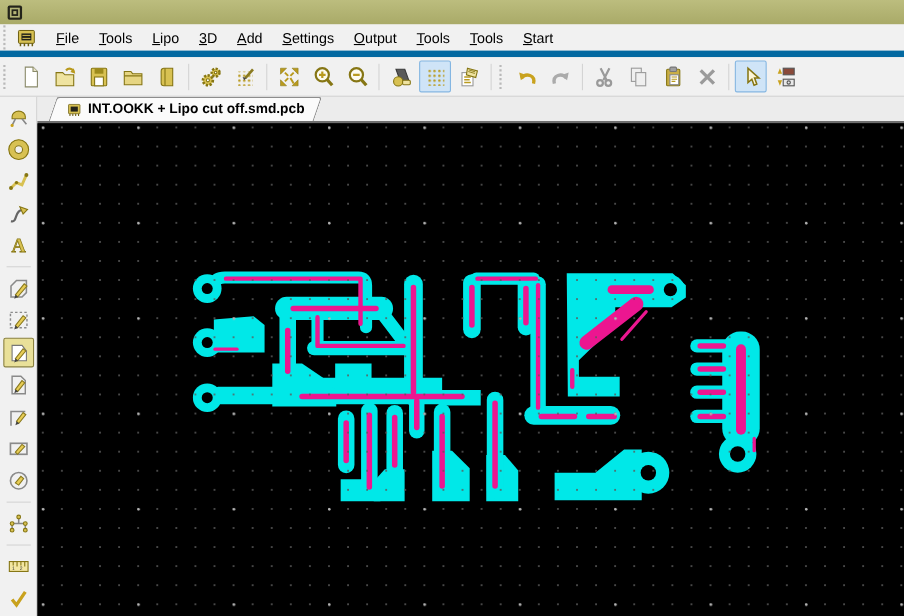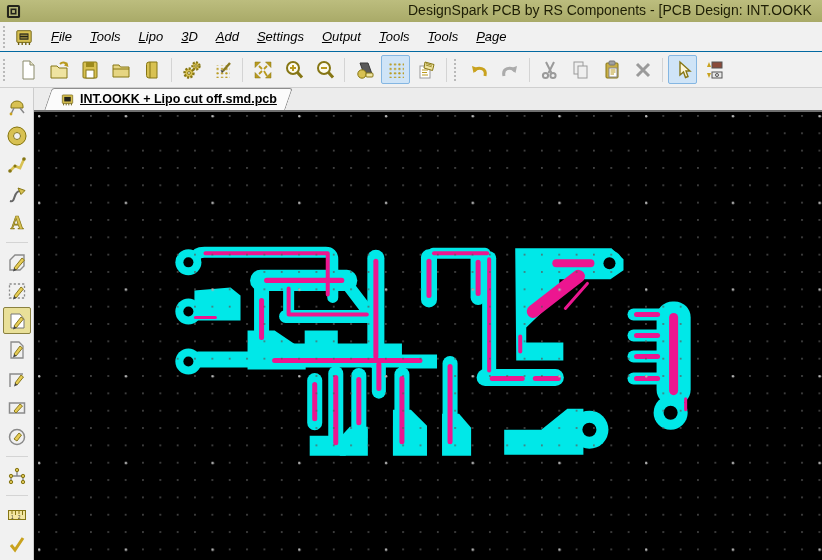--- a/index.html
+++ b/index.html
@@ -9,21 +9,21 @@
 
   
   .titlebar { height:22px; background:linear-gradient(#bcbd7e,#a9aa68); position:relative;
               display:flex; align-items:center; flex:0 0 auto; }
   .titlebar .app-ico { width:15px; height:15px; margin-left:6px; }
   .title-text { position:absolute; left:408px; top:2px; white-space:nowrap;
                 font-size:14px; color:#1e1e05; }
 
   
   .menubar { height:30px; background:#f1f1f1; display:flex; align-items:center;
-             border-bottom:1px solid #0369a1; flex:0 0 auto;font-style:italic; }
+             border-bottom:6px solid #0369a1; flex:0 0 auto; }
   .grip { width:5px; height:22px; border-left:2px dotted #b9b9b9; margin:0 4px 0 3px; }
   .menubar .app-ico { width:20px; height:18px; margin:0 8px 0 2px; }
   .menu-item { display:inline-block; padding:5px 9px; color:#000; cursor:default; }
   .menu-item::first-letter { text-decoration:underline; }
 
   
   .toolbar { height:36px; background:#f1f1f1; display:flex; align-items:center;
              border-bottom:1px solid #cfcfcf; flex:0 0 auto; }
   .tb-btn { width:29px; height:29px; display:flex; align-items:center; justify-content:center;
             border:1px solid transparent; border-radius:2px; margin:0 1px; }
@@ -38,21 +38,21 @@
   .sb-btn { width:28px; height:28px; display:flex; align-items:center; justify-content:center;
             border:1px solid transparent; border-radius:2px; margin-bottom:3px; }
   .sb-btn.selected { background:#e9e099; border:1px solid #8a8140; }
   .sb-btn svg { width:22px; height:22px; }
   .sb-sep { width:22px; height:1px; background:#d4d4d4; margin:3px 0 6px 0; }
 
   .content { flex:1; display:flex; flex-direction:column; min-width:0; }
 
   
   .tabbar { height:24px; background:#ececec; display:flex; align-items:flex-end;
-            padding-left:14px; border-bottom:2px solid #6f6f6f; flex:0 0 auto;text-decoration:underline; }
+            padding-left:14px; border-bottom:2px solid #6f6f6f; flex:0 0 auto; }
   .tab { position:relative; height:22px; margin-right:4px; }
   .tab-bg { position:absolute; inset:0; transform:skewX(-19deg); border:1px solid #8d8d8d;
             border-bottom:none; border-radius:3px 3px 0 0; background:linear-gradient(#f4f4f4,#e2e2e2); }
   .tab.active .tab-bg { background:#fbfbfb; }
   .tab-inner { position:relative; display:flex; align-items:center; gap:5px;
                padding:0 12px; height:100%; font-size:12.5px; color:#000; }
   .tab.active .tab-inner { font-weight:bold; }
   .tab-inner svg { width:15px; height:13px; }
 
   
@@ -71,41 +71,40 @@
 </svg>
 
 <div class="window">
 
   <div class="titlebar">
     <svg class="app-ico" viewBox="0 0 16 16">
       <rect x="1" y="1" width="14" height="14" rx="2" fill="#23231a"></rect>
       <rect x="4" y="4" width="8" height="8" fill="none" stroke="#b3b476" stroke-width="1.6"></rect>
       <rect x="6.5" y="6.5" width="3" height="3" fill="#b3b476"></rect>
     </svg>
-    <span class="title-text">DesignSpark PCB by RS Components - [PCB Design: INT.OOKK</span>
   </div>
 
   <div class="menubar">
     <div class="grip"></div>
     <svg class="app-ico" viewBox="0 0 22 20">
       <rect x="3" y="3" width="16" height="13" rx="1" fill="#d8c152" stroke="#6b5d10"></rect>
       <rect x="6" y="6" width="10" height="7" fill="#23231a"></rect>
       <path d="M5 16v3M9 16v3M13 16v3M17 16v3" stroke="#6b5d10" stroke-width="1.5"></path>
       <path d="M7 8h8M7 11h8" stroke="#d8c152" stroke-width="1"></path>
     </svg>
     <span class="menu-item">File</span>
     <span class="menu-item">Tools</span>
     <span class="menu-item">Lipo</span>
     <span class="menu-item">3D</span>
     <span class="menu-item">Add</span>
     <span class="menu-item">Settings</span>
     <span class="menu-item">Output</span>
     <span class="menu-item">Tools</span>
     <span class="menu-item">Tools</span>
-    <span class="menu-item">Page</span>
+    <span class="menu-item">Start</span>
   </div>
 
   <div class="toolbar">
     <div class="grip"></div>
 
     <div class="tb-btn">
         <svg viewBox="0 0 22 22">
           <path d="M6 2h7l4 4v14H6z" fill="#ffffff" stroke="#8a8a6a"></path>
           <path d="M13 2v4h4" fill="#e8e4c8" stroke="#8a8a6a"></path>
         </svg>

